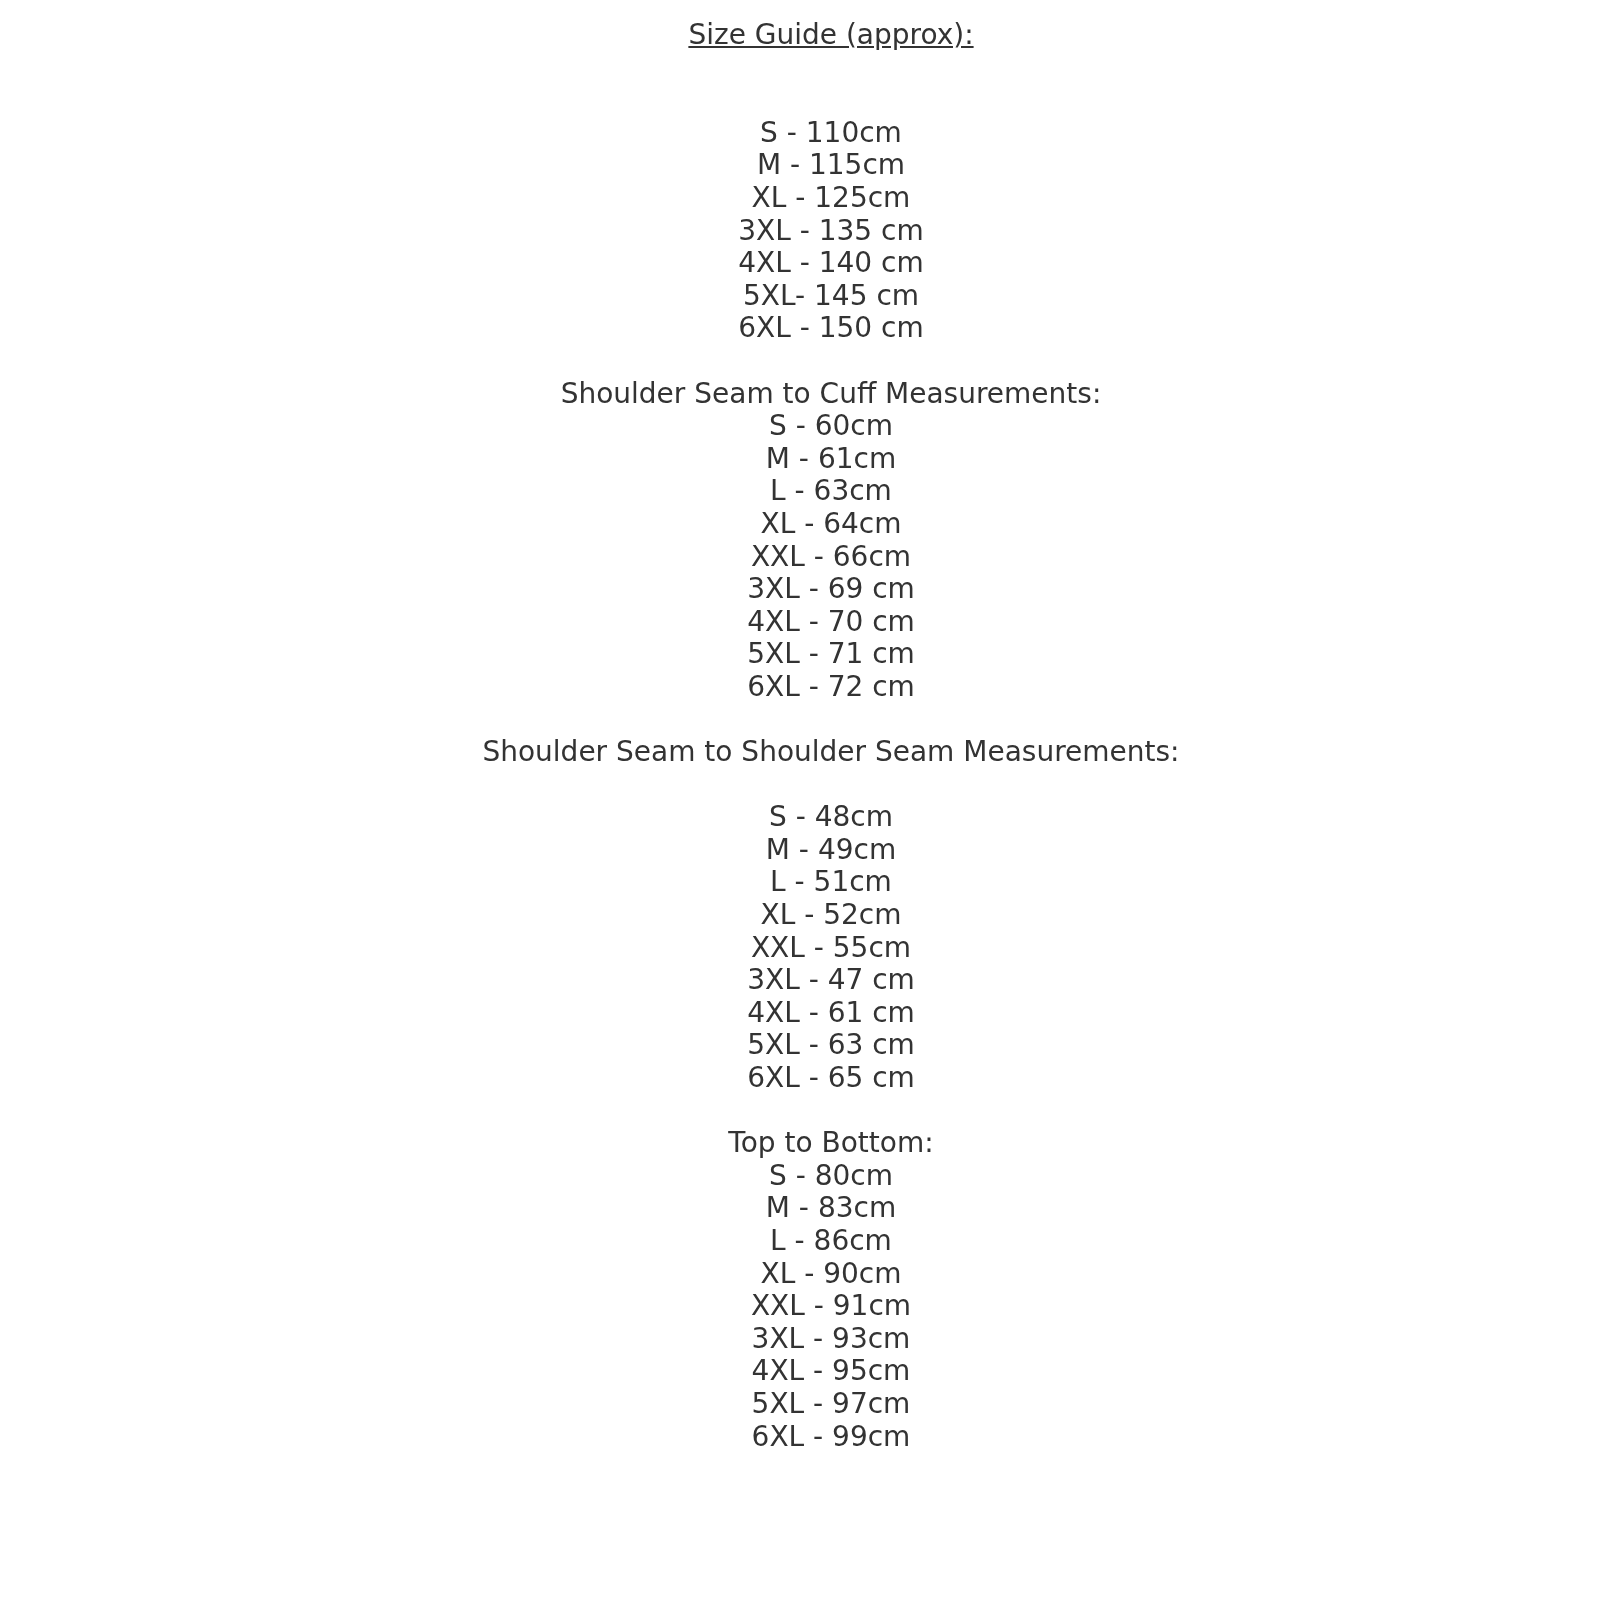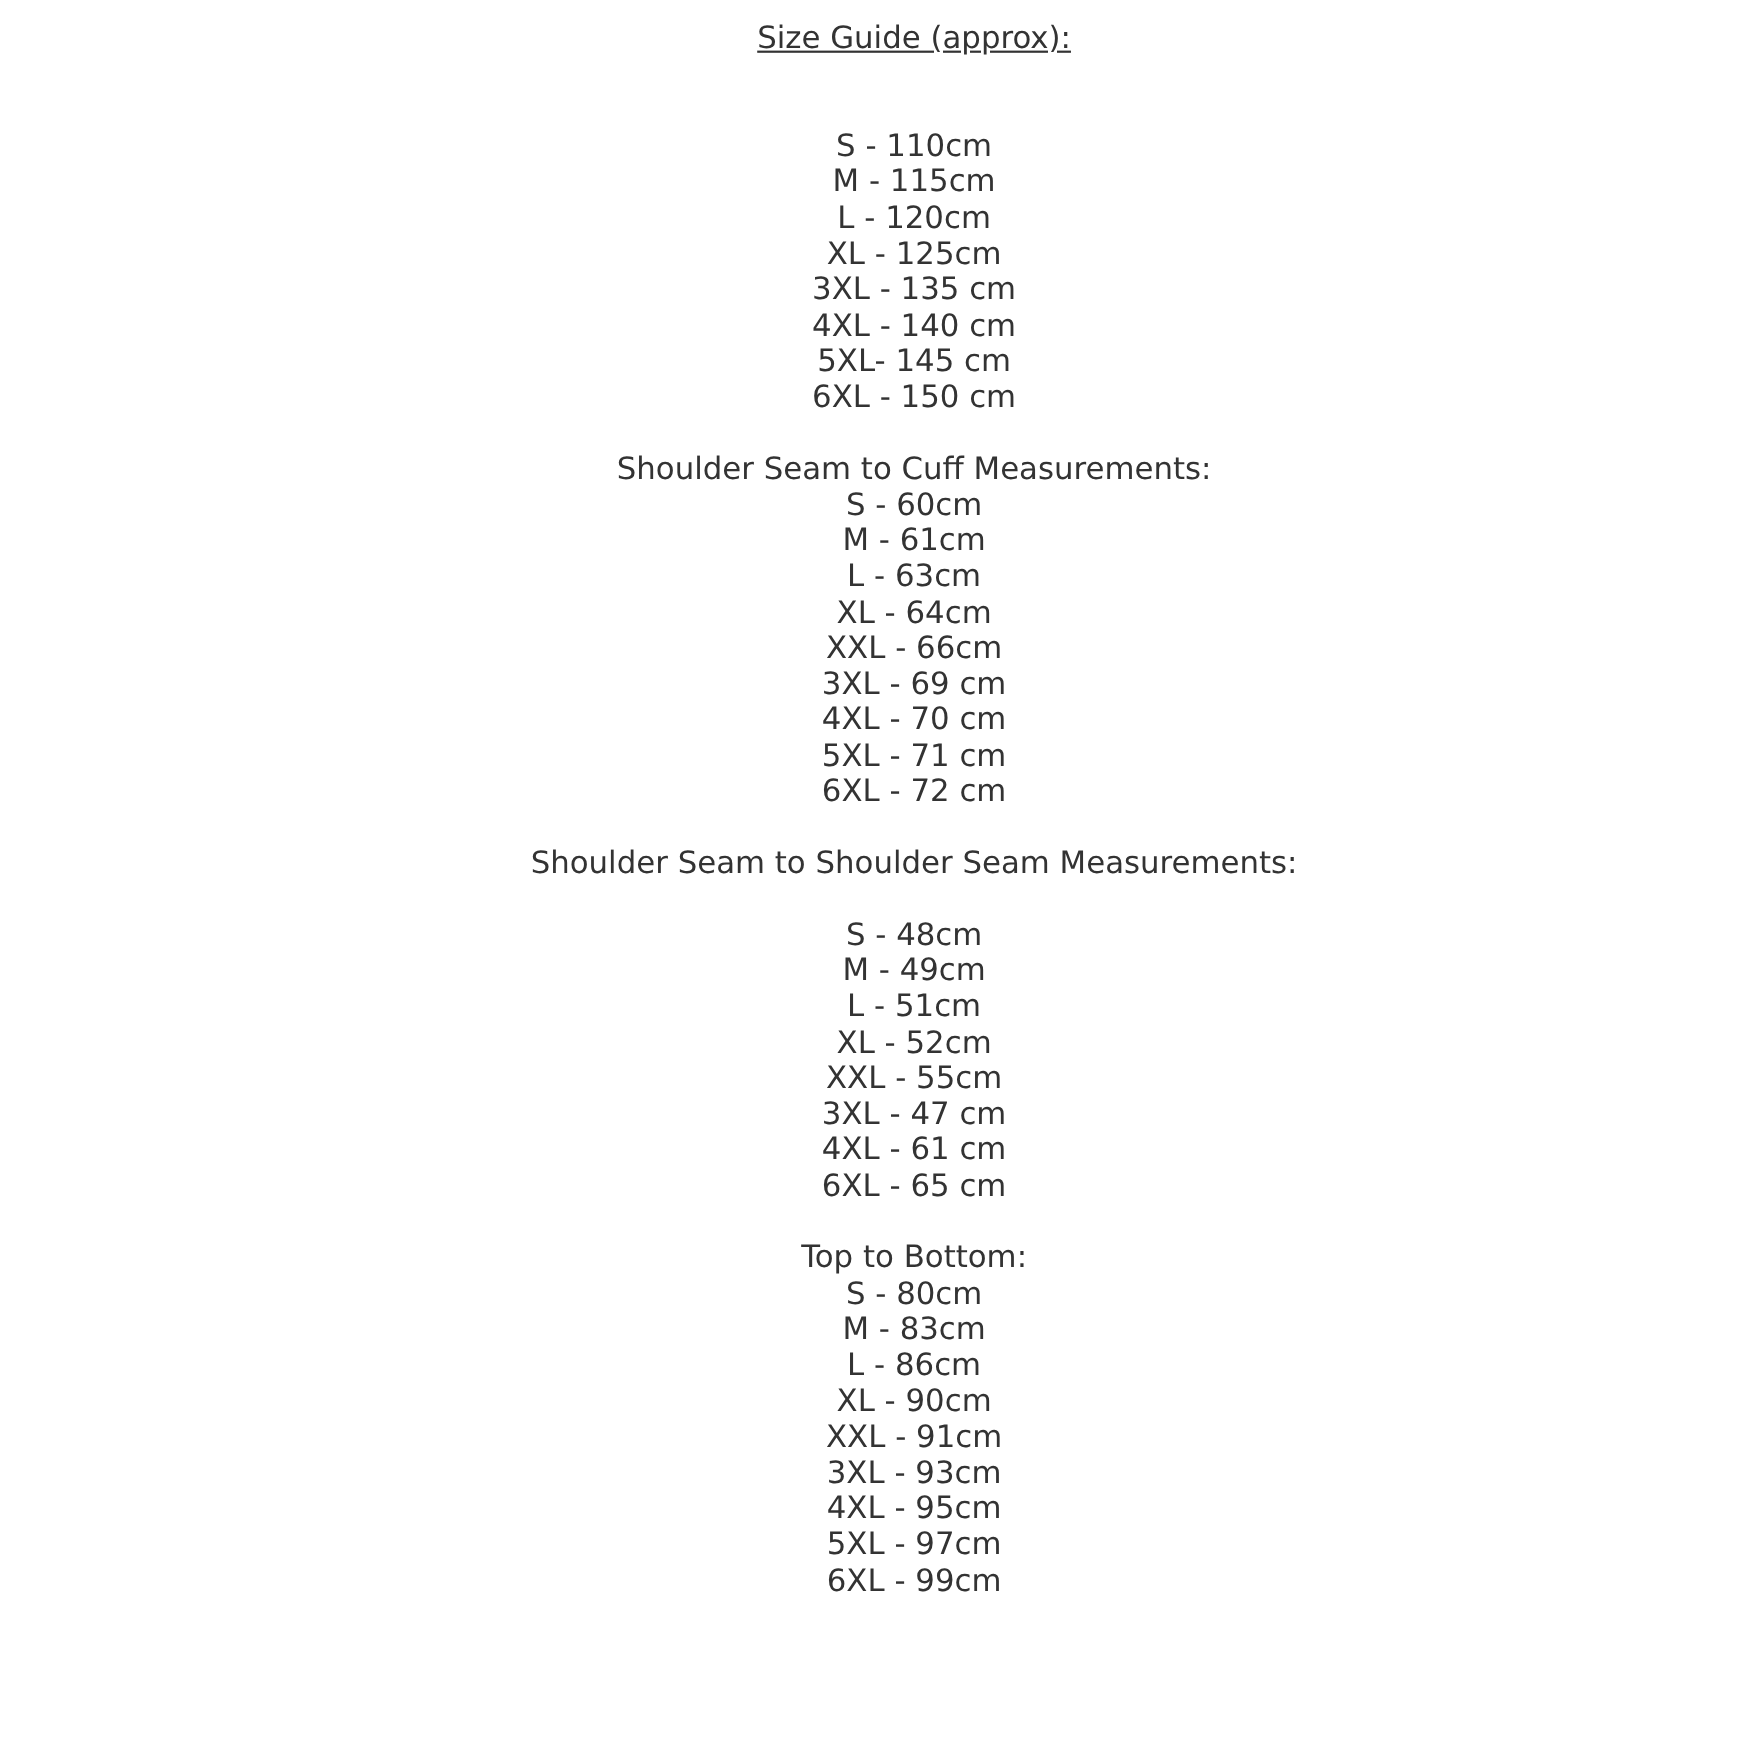--- a/index.html
+++ b/index.html
@@ -33,21 +33,20 @@
 </head>
 <body>
 
 <div class="doc">
   <div class="line title">Size Guide (approx):</div>
   <div class="line"></div>
   <div id="sections">
       <div class="line"></div>
       <div class="line">S - 110cm</div>
       <div class="line">M - 115cm</div>
-      <div class="line">L - 120cm</div>
       <div class="line">XL - 125cm</div>
       <div class="line">3XL - 135 cm</div>
       <div class="line">4XL - 140 cm</div>
       <div class="line">5XL- 145 cm</div>
       <div class="line">6XL - 150 cm</div>
       <div class="line"></div>
       <div class="line">Shoulder Seam to Cuff Measurements:</div>
       <div class="line">S - 60cm</div>
       <div class="line">M - 61cm</div>
       <div class="line">L - 63cm</div>
@@ -60,20 +59,21 @@
       <div class="line"></div>
       <div class="line">Shoulder Seam to Shoulder Seam Measurements:</div>
       <div class="line"></div>
       <div class="line">S - 48cm</div>
       <div class="line">M - 49cm</div>
       <div class="line">L - 51cm</div>
       <div class="line">XL - 52cm</div>
       <div class="line">XXL - 55cm</div>
       <div class="line">3XL - 47 cm</div>
       <div class="line">4XL - 61 cm</div>
+      <div class="line">5XL - 63 cm</div>
       <div class="line">6XL - 65 cm</div>
       <div class="line"></div>
       <div class="line">Top to Bottom:</div>
       <div class="line">S - 80cm</div>
       <div class="line">M - 83cm</div>
       <div class="line">L - 86cm</div>
       <div class="line">XL - 90cm</div>
       <div class="line">XXL - 91cm</div>
       <div class="line">3XL - 93cm</div>
       <div class="line">4XL - 95cm</div>

